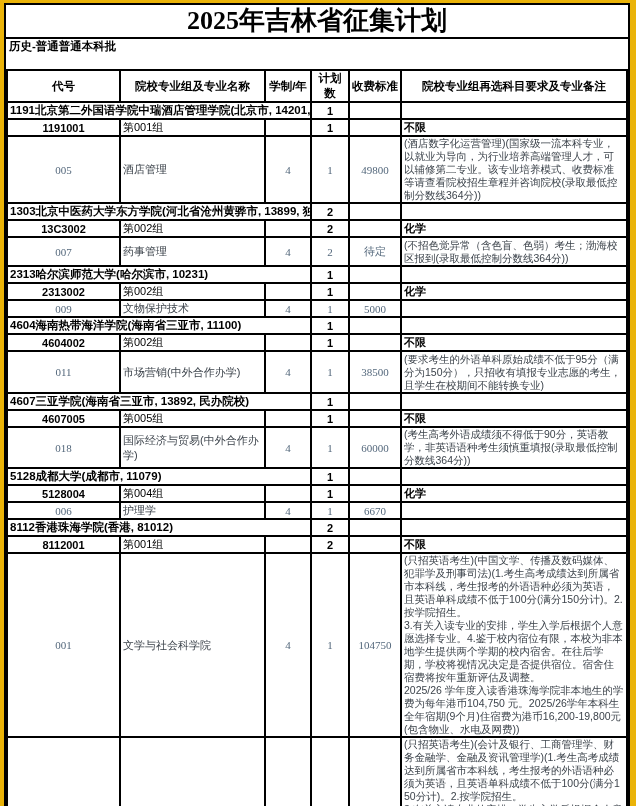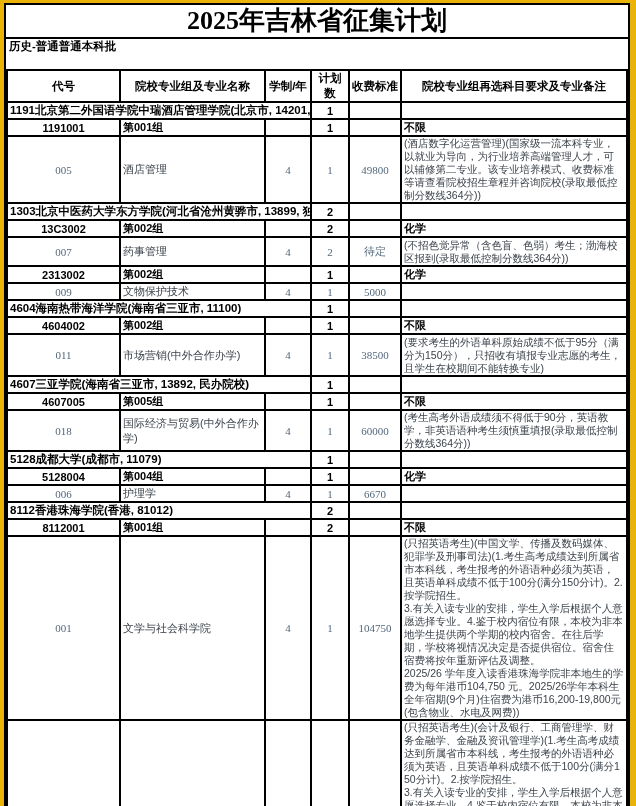--- a/index.html
+++ b/index.html
@@ -41,21 +41,21 @@
   col.c-rem  { width:auto; }
 
   td.school-cell {
     font-size:11.5px; font-weight:bold; color:#000; text-align:left;
     padding-left:3px; white-space:nowrap;
   }
   td.code-bold, td.plan-bold {
     font-size:11px; font-weight:bold; color:#000; text-align:center;
   }
   td.name-bold {
-    font-size:11px; font-weight:bold; color:#000; text-align:left; padding-left:3px;
+    font-size:11px; font-weight:normal; color:#000; text-align:left; padding-left:3px;
   }
   td.rem-bold {
     font-size:11px; font-weight:bold; color:#000; text-align:left; padding-left:3px;margin-left:30px;
   }
   td.code-num, td.num {
     font-family:"Liberation Serif","DejaVu Serif",serif;
     font-size:11px; color:#54687c; text-align:center; font-weight:normal;
   }
   td.name-reg {
     font-size:11px; color:#3c434b; text-align:left; padding-left:4px;
@@ -133,20 +133,26 @@
       </tr>
       <tr style="height:29px">
         <td class="code-num">007</td>
         <td class="name-reg">药事管理</td>
         <td class="num">4</td>
         <td class="num">2</td>
         <td class="num">待定</td>
         <td class="remark">(不招色觉异常（含色盲、色弱）考生；渤海校区报到(录取最低控制分数线364分))</td>
       </tr>
 
+      <tr class="school-row">
+        <td class="school-cell" colspan="3">2313哈尔滨师范大学(哈尔滨市, 10231)</td>
+        <td class="plan-bold">1</td>
+        <td class="num"></td>
+        <td class="remark"></td>
+      </tr>
       <tr class="group-row">
         <td class="code-bold">2313002</td>
         <td class="name-bold">第002组</td>
         <td class="num"></td>
         <td class="plan-bold">1</td>
         <td class="num"></td>
         <td class="rem-bold">化学</td>
       </tr>
       <tr style="height:16px">
         <td class="code-num">009</td>

